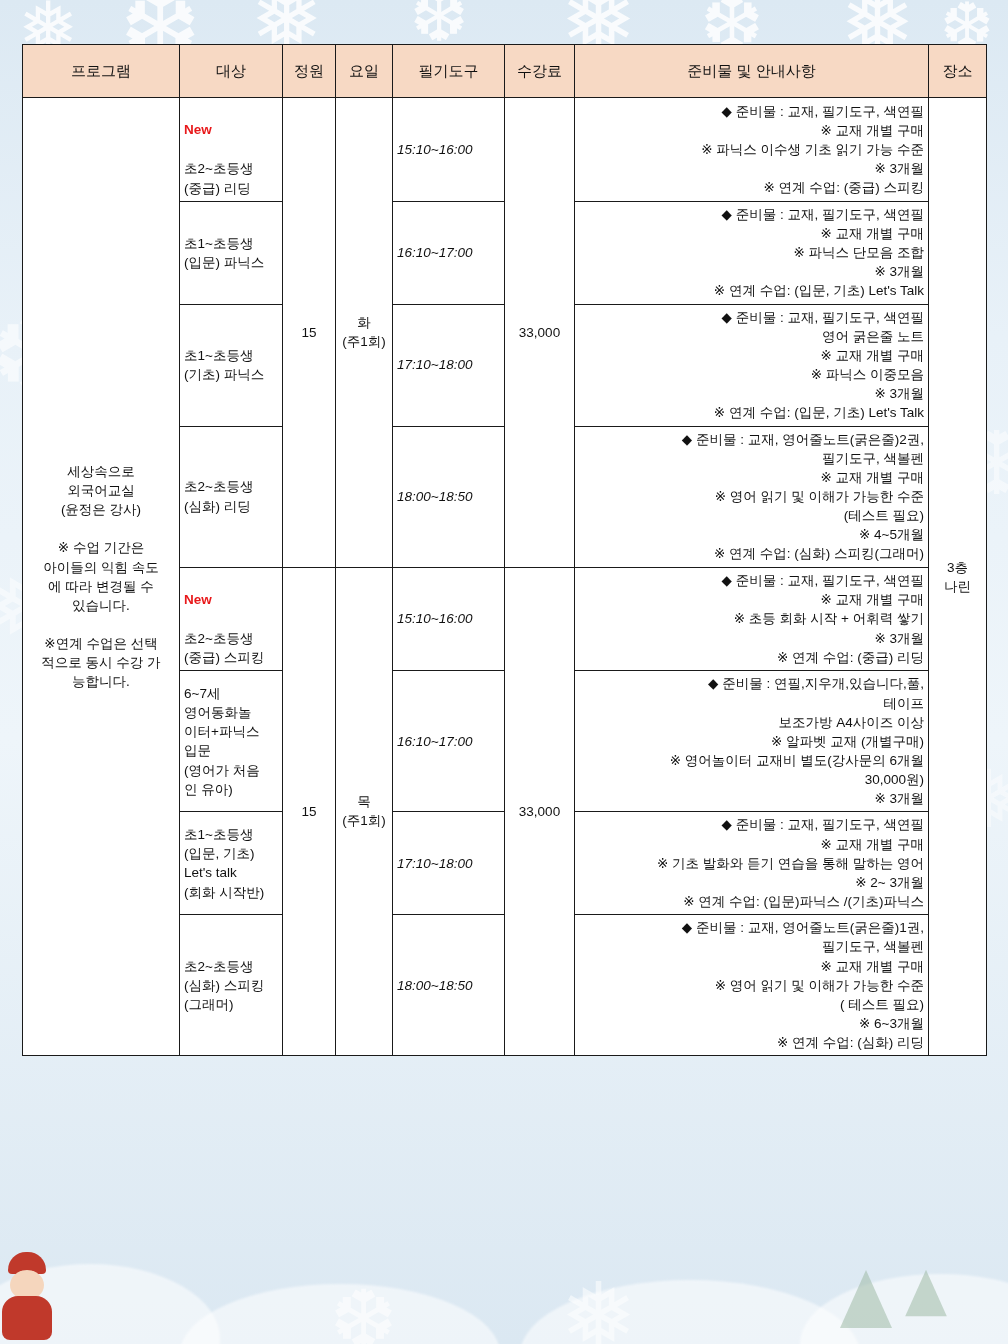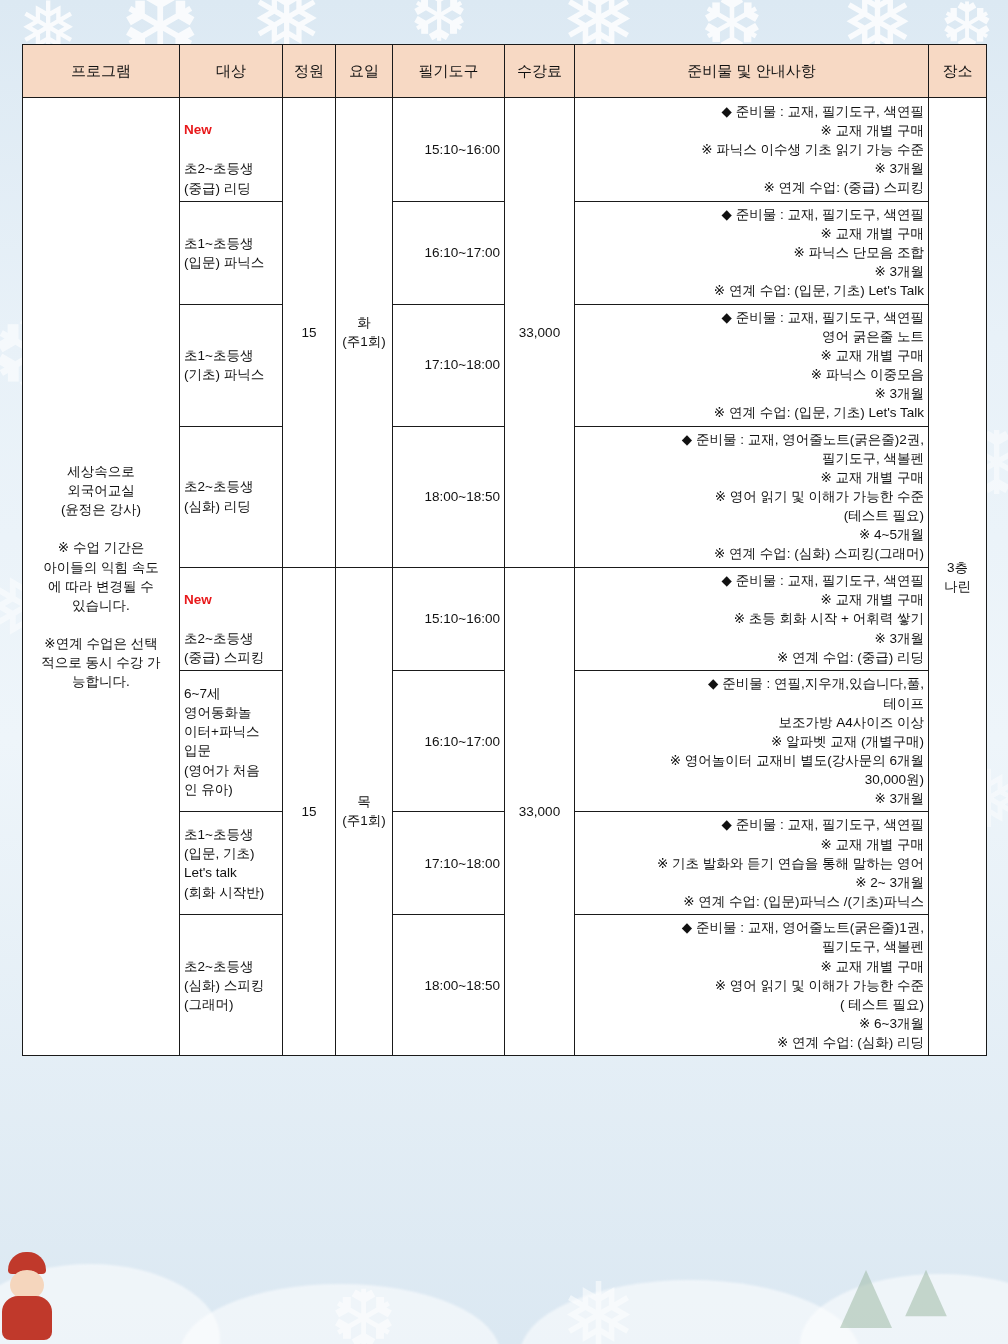--- a/index.html
+++ b/index.html
@@ -117,22 +117,23 @@
     font-size: 14px;
   }
   td.program {
     text-align: center;
     white-space: pre-line;
     line-height: 1.6;
     font-size: 14px;
     border-radius: 27px;
   }
   td.time {
-    text-align: right;
+    text-align: left;
     font-size: 14px;
+    font-style: italic;
   }
   td.cap, td.fee, td.day, td.place {
     text-align: center;
     white-space: pre-line;
     font-size: 14.5px;
     line-height: 1.5;
   }
   .new-badge {
     color: #e8191b;
     font-weight: bold;

